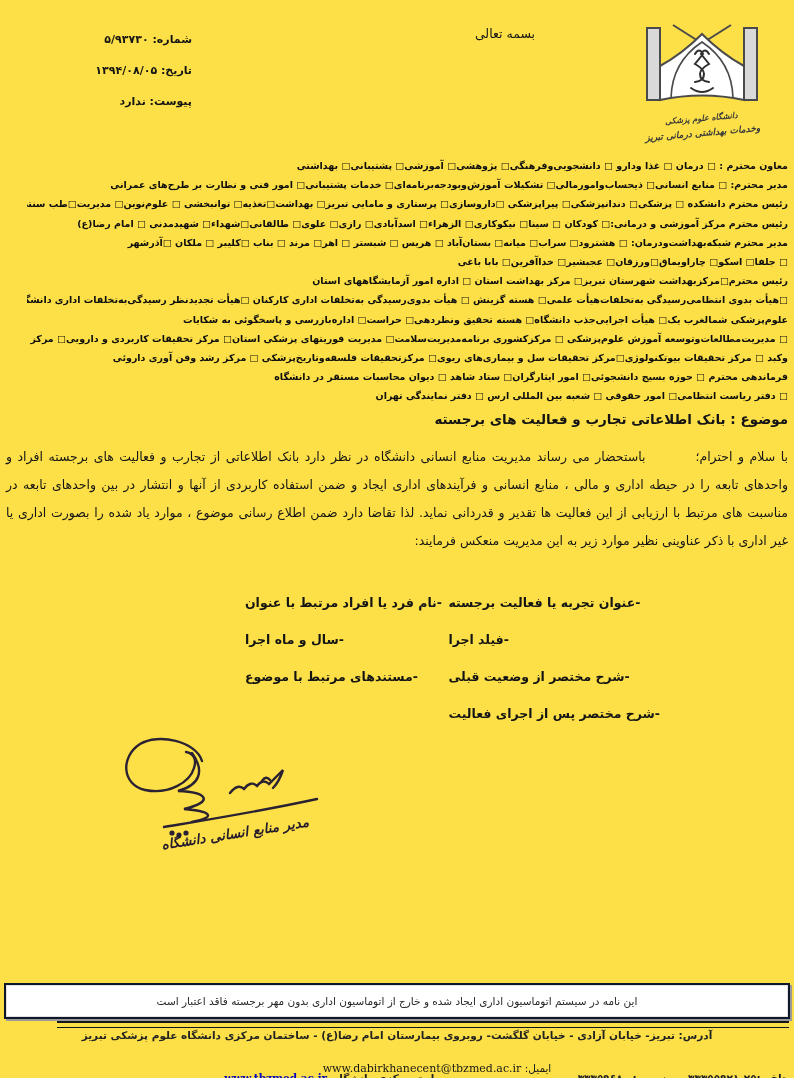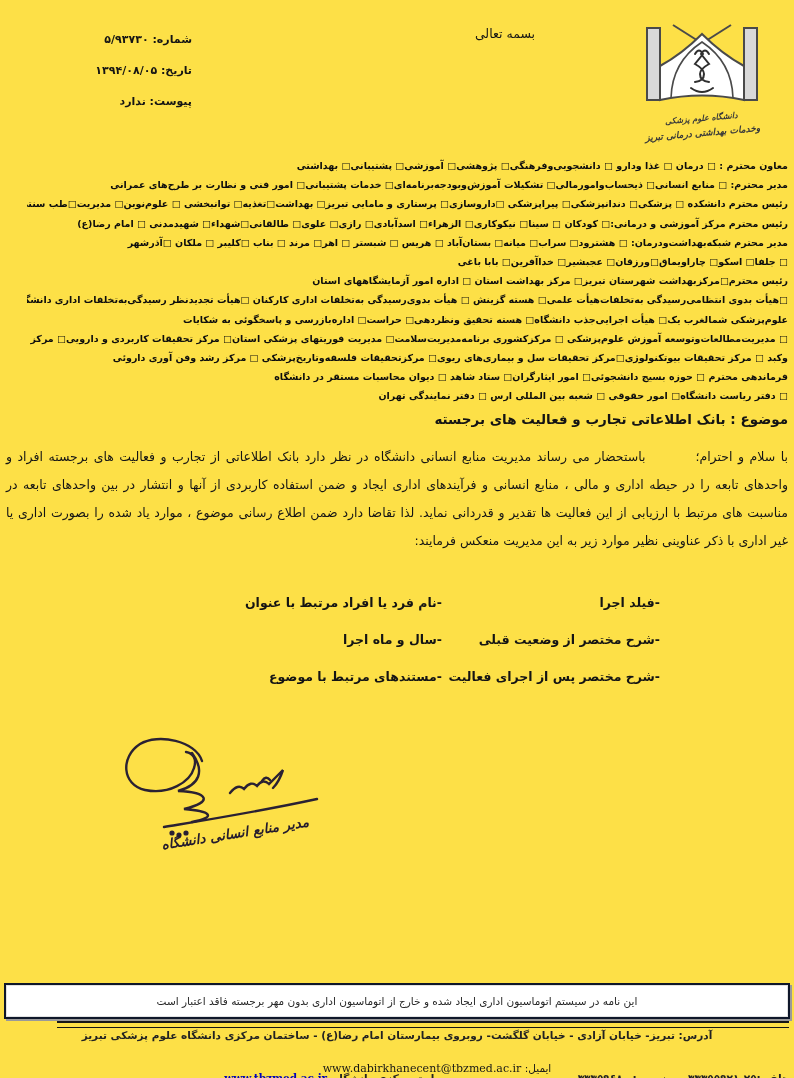--- a/index.html
+++ b/index.html
@@ -24,21 +24,21 @@
   .recipients div{white-space:nowrap;overflow:hidden;}
 
   
   .subject{position:absolute;right:6px;top:411px;font-size:13.5px;font-weight:bold;}
   .body-text{position:absolute;left:6px;right:6px;top:443px;font-size:12.5px;font-weight:normal;
         line-height:28px;text-align:justify;color:#151515;}
   .sal-gap{display:inline-block;width:50px;}
 
   
   .bul{position:absolute;top:584px;font-size:12.5px;font-weight:bold;line-height:37px;
-        text-align:right;white-space:nowrap;margin-left:24px;}
+        text-align:left;white-space:nowrap;margin-left:24px;}
   .bul-right{right:134px;}
   .bul-left{right:352px;}
 
   
   .signature{position:absolute;left:112px;top:731px;width:240px;height:145px;}
   .sig-title{position:absolute;left:18px;top:94px;width:210px;text-align:center;
         font-size:13.5px;font-weight:bold;font-style:italic;color:#241b2e;
         transform:rotate(-9deg);white-space:nowrap;}
 
   
@@ -107,30 +107,31 @@
     <div>رئیس محترم دانشکده □ پزشکی□ دندانپزشکی□ پیراپزشکی □داروسازی□ پرستاری و مامایی تبریز□ بهداشت□تغذیه□ توانبخشی □ علوم‌نوین□ مدیریت□طب سنتی</div>
     <div>رئیس محترم مرکز آموزشی و درمانی:□ کودکان □ سینا□ نیکوکاری□ الزهراء□ اسدآبادی□ رازی□ علوی□ طالقانی□شهداء□ شهیدمدنی □ امام رضا(ع)</div>
     <div>مدیر محترم شبکه‌بهداشت‌ودرمان: □ هشترود□ سراب□ میانه□ بستان‌آباد □ هریس □ شبستر □ اهر□ مرند □ بناب □کلیبر □ ملکان □آذرشهر</div>
     <div>□ جلفا□ اسکو□ چاراویماق□ورزقان□ عجبشیر□ خداآفرین□ بابا باغی</div>
     <div>رئیس محترم□مرکزبهداشت شهرستان تبریز□ مرکز بهداشت استان □ اداره امور آزمایشگاههای استان</div>
     <div>□هیأت بدوی انتظامی‌رسیدگی به‌تخلفات‌هیأت علمی□ هسته گزینش □ هیأت بدوی‌رسیدگی به‌تخلفات اداری کارکنان □هیأت تجدیدنظر رسیدگی‌به‌تخلفات اداری دانشگاههای</div>
     <div>علوم‌پزشکی شمالغرب یک□ هیأت اجرایی‌جذب دانشگاه□ هسته تحقیق ونظردهی□ حراست□ اداره‌بازرسی و پاسخگوئی به شکایات</div>
     <div>□ مدیریت‌مطالعات‌وتوسعه آموزش علوم‌پزشکی □ مرکزکشوری برنامه‌مدیریت‌سلامت□ مدیریت فوریتهای پزشکی استان□ مرکز تحقیقات کاربردی و دارویی□ مرکز تحقیقات گوارش</div>
     <div>وکبد □ مرکز تحقیقات بیوتکنولوژی□مرکز تحقیقات سل و بیماری‌های ریوی□ مرکزتحقیقات فلسفه‌وتاریخ‌پزشکی □ مرکز رشد وفن آوری داروئی</div>
     <div>فرماندهی محترم □ حوزه بسیج دانشجوئی□ امور ایثارگران□ ستاد شاهد □ دیوان محاسبات مستقر در دانشگاه</div>
-    <div>□ دفتر ریاست دانشگاه□ امور حقوقی □ شعبه بین المللی ارس □ دفتر نمایندگی تهران</div>
+    <div>□ دفتر ریاست انتظامی□ امور حقوقی □ شعبه بین المللی ارس □ دفتر نمایندگی تهران</div>
   </div>
 
   <div class="subject">موضوع : بانک اطلاعاتی تجارب و فعالیت های برجسته</div>
 
   <div class="body-text">
     <span>با سلام و احترام؛</span><span class="sal-gap"></span><span>باستحضار می رساند مدیریت منابع انسانی دانشگاه در نظر دارد بانک اطلاعاتی از تجارب و فعالیت های برجسته افراد و واحدهای تابعه را در حیطه اداری و مالی ، منابع انسانی و فرآیندهای اداری ایجاد و ضمن استفاده کاربردی از آنها و انتشار در بین واحدهای تابعه در مناسبت های مرتبط با ارزیابی از این فعالیت ها تقدیر و قدردانی نماید. لذا تقاضا دارد ضمن اطلاع رسانی موضوع ، موارد یاد شده را بصورت اداری یا غیر اداری با ذکر عناوینی نظیر موارد زیر به این مدیریت منعکس فرمایند:</span>
   </div>
 
   <div class="bul bul-right">
+    <div>-عنوان تجربه یا فعالیت برجسته</div>
     <div>-فیلد اجرا</div>
     <div>-شرح مختصر از وضعیت قبلی</div>
     <div>-شرح مختصر پس از اجرای فعالیت</div>
   </div>
   <div class="bul bul-left">
     <div>-نام فرد یا افراد مرتبط با عنوان</div>
     <div>-سال و ماه اجرا</div>
     <div>-مستندهای مرتبط با موضوع</div>
   </div>
 

